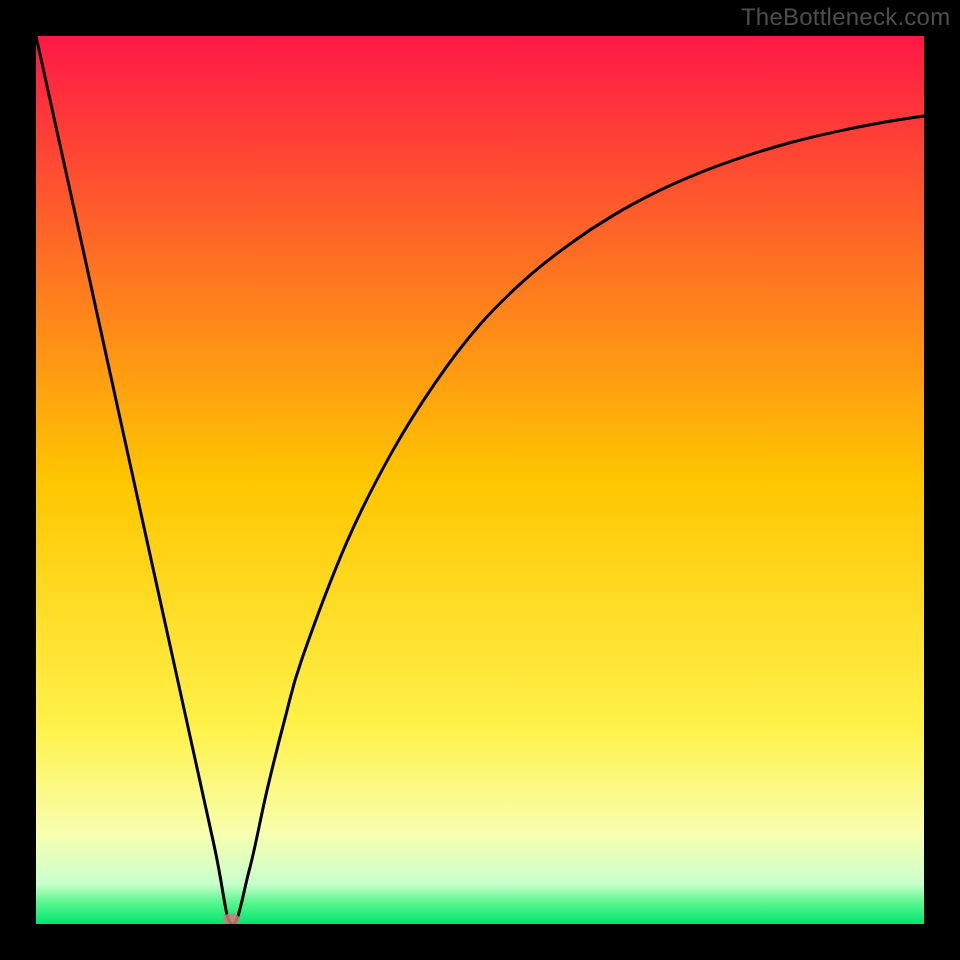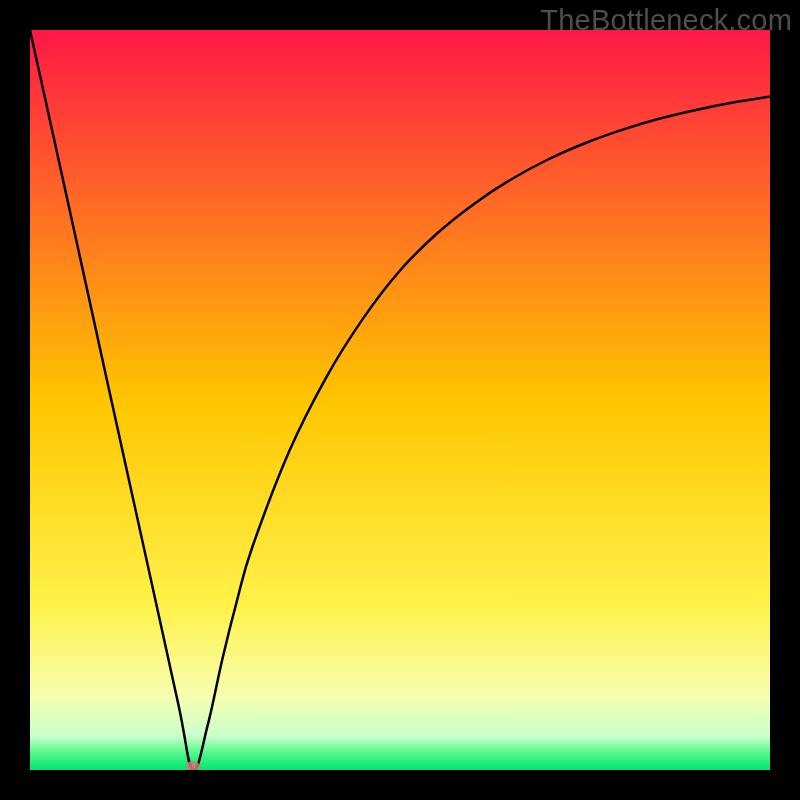--- a/index.html
+++ b/index.html
@@ -25,21 +25,21 @@
     height: 740px;
   }
   .plot svg {
     display: block;
   }
   .watermark {
     position: absolute;
     top: 4px;
     right: 8px;
     color: #4e4e4e;
-    font-size: 29px;
+    font-size: 20px;
     font-weight: 500;
     letter-spacing: 0.2px;
   }
 </style>
 </head>
 <body>
 
 <div class="outer">
   <div class="watermark">TheBottleneck.com</div>
 

